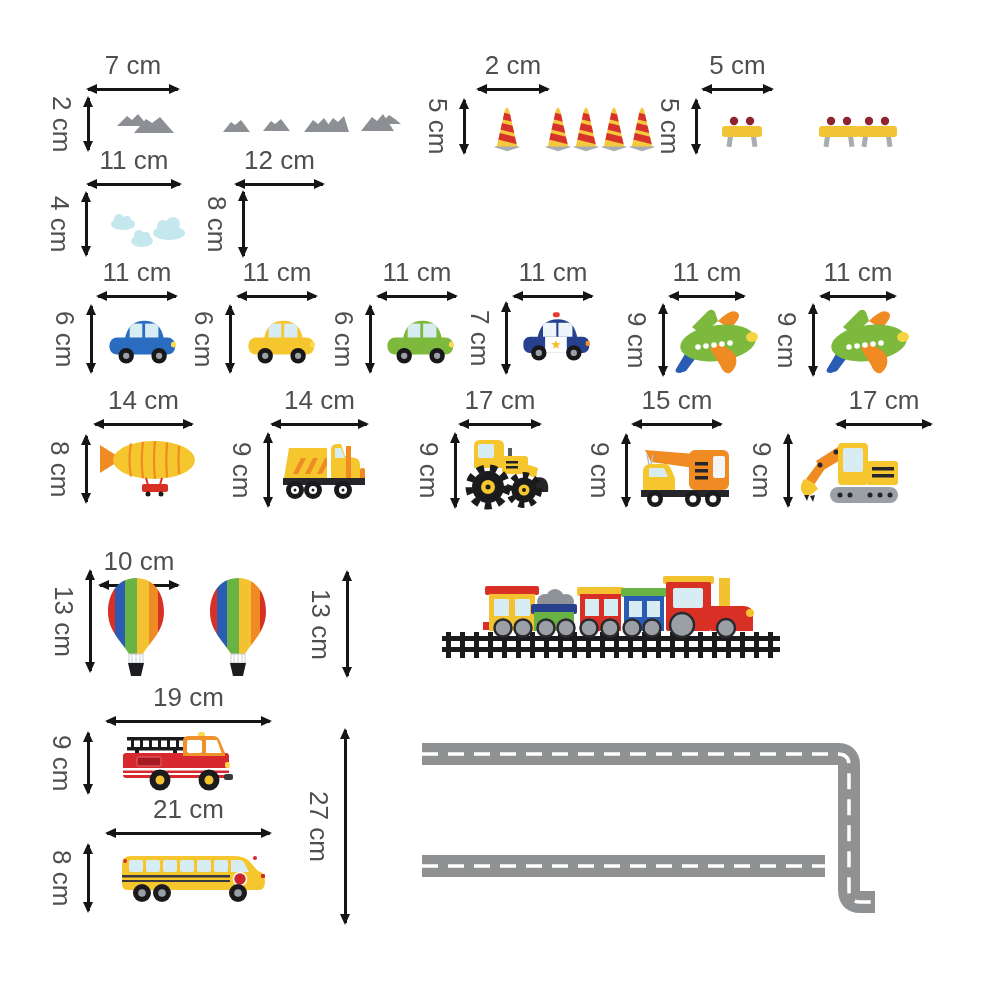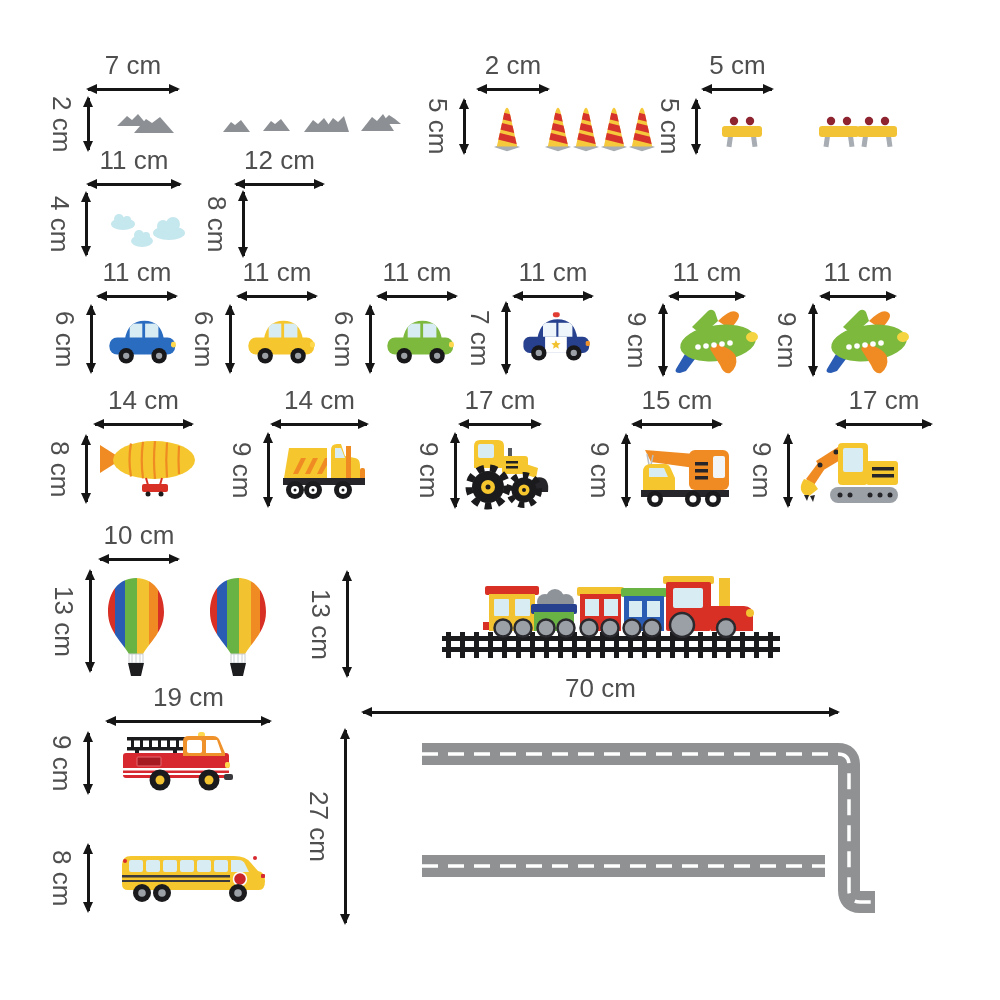--- a/index.html
+++ b/index.html
@@ -100,30 +100,30 @@
       <span class="harrow"></span>
     </div>
   <div class="hdim" style="left:633px;top:387px;width:88px">
       <span class="dlbl">15 cm</span>
       <span class="harrow"></span>
     </div>
   <div class="hdim" style="left:837px;top:387px;width:94px">
       <span class="dlbl">17 cm</span>
       <span class="harrow"></span>
     </div>
-  <div class="hdim" style="left:100px;top:522px;width:78px">
+  <div class="hdim" style="left:100px;top:548px;width:78px">
       <span class="dlbl">10 cm</span>
       <span class="harrow"></span>
     </div>
   <div class="hdim" style="left:107px;top:684px;width:163px">
       <span class="dlbl">19 cm</span>
       <span class="harrow"></span>
     </div>
-  <div class="hdim" style="left:363px;top:675px;width:475px">
-      <span class="dlbl">70 cm</span>
+  <div class="hdim" style="left:107px;top:796px;width:163px">
+      <span class="dlbl">21 cm</span>
       <span class="harrow"></span>
     </div>
 
   <div class="vdim" style="left:48px;top:98px;height:52px">
       <span class="dlbl-v">2 cm</span>
       <span class="varrow"></span>
     </div>
   <div class="vdim" style="left:424px;top:100px;height:53px">
       <span class="dlbl-v">5 cm</span>
       <span class="varrow"></span>

